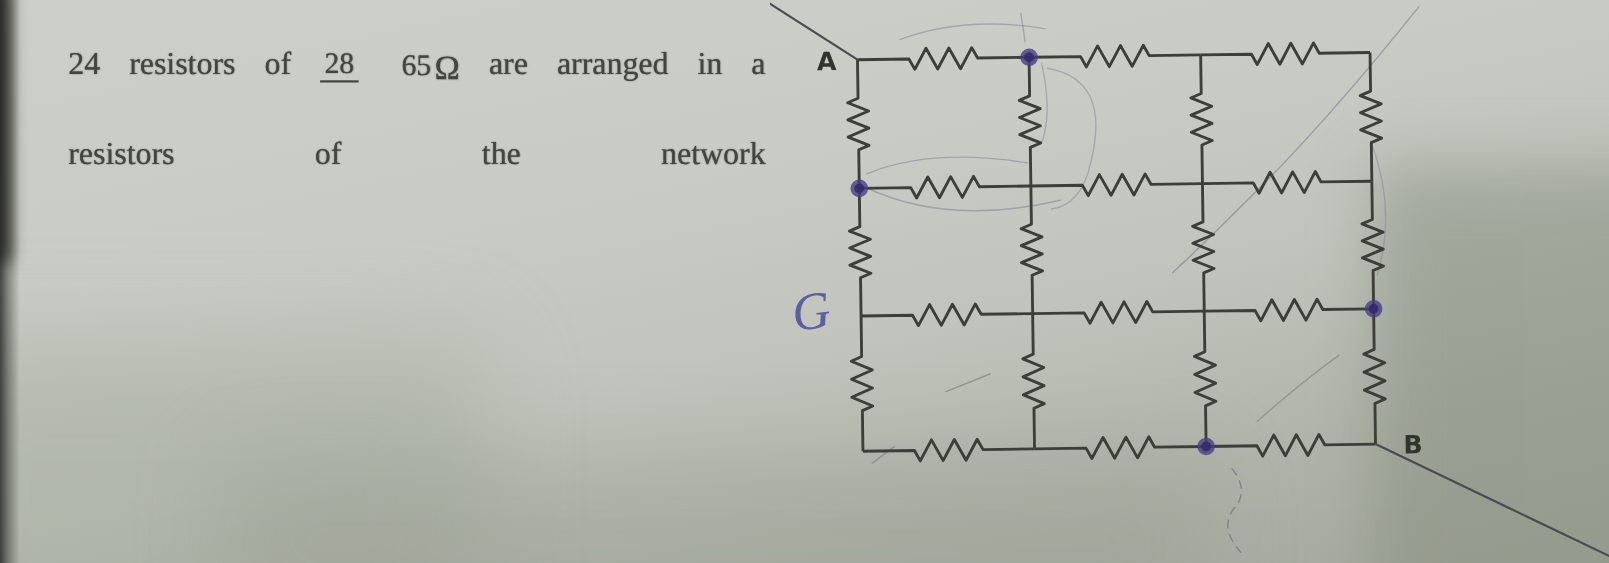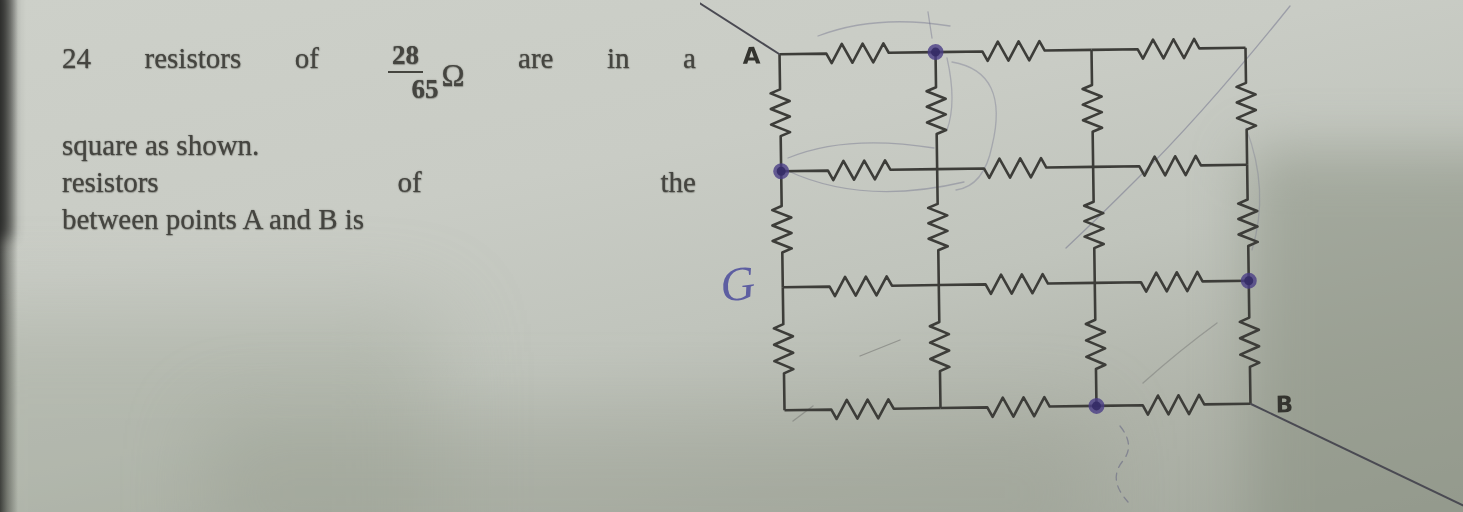--- a/index.html
+++ b/index.html
@@ -37,22 +37,22 @@
   
   #problem-text{
     position:absolute;left:62px;top:40px;width:634px;
     color:#454540;font-size:29px;line-height:37px;
     text-shadow:0 0 1.2px rgba(70,70,64,.8),.5px .5px .8px rgba(70,70,64,.35);
   }
   .jline{display:flex;justify-content:space-between;align-items:flex-start;}
   #line1{height:82px;}
   #line2{margin-top:5px;}
   .frac-group{display:inline-flex;align-items:center;}
-  .frac{display:inline-flex;flex-direction:column;align-items:center;
-        font-size:27px;line-height:30px;font-weight:bold;}
+  .frac{display:inline-flex;flex-direction:row;align-items:center;
+        font-size:27px;line-height:30px;}
   .frac .num{border-bottom:2.2px solid #45453f;padding:0 4px 1px;}
   .frac .den{padding-top:1px;margin-left:39px;}
   .omega{font-size:31px;margin-left:3px;transform:translateY(3px);}
   
   #circuit-svg{position:absolute;left:700px;top:0;filter:blur(.35px);}
   
   #g-mark{
     position:absolute;left:720px;top:256px;
     font-family:"Liberation Serif",serif;font-style:italic;
     font-size:48px;color:#4c4d9d;opacity:.85;
@@ -76,30 +76,30 @@
         <span>resistors</span>
         <span>of</span>
         <span class="frac-group">
         <span class="frac">
           <span class="num">28</span>
           <span class="den">65</span>
         </span>
         <span class="omega">Ω</span>
       </span>
     <span>are</span>
+        <span>arranged</span>
         <span>in</span>
         <span>a</span>
       </div>
-    <div id="line2">square as shown.</div>
     <div id="line3" class="jline">
         <span>resistors</span>
         <span>of</span>
         <span>the</span>
+        <span>network</span>
       </div>
-    <div id="line4">between points A and B is</div>
   </div>
 
   <svg id="circuit-svg" width="763" height="512" viewBox="0 0 763 512">
     <g id="pen-layer">
         <path d="M118,36 Q176,14 250,26" fill="none" stroke="#5b5b7e" stroke-width="1.3" stroke-linecap="round" opacity="0.35"></path>
         <path d="M228,12 l4,26" fill="none" stroke="#5b5b7e" stroke-width="1.3" stroke-linecap="round" opacity="0.35"></path>
         <path d="M247,58 q10,44 0,72" fill="none" stroke="#5b5b7e" stroke-width="1.3" stroke-linecap="round" opacity="0.3"></path>
         <path d="M252,62 q58,10 40,84 q-8,40 -36,44" fill="none" stroke="#5b5b7e" stroke-width="1.3" stroke-linecap="round" opacity="0.3"></path>
         <path d="M590,6 Q505,112 436,180 Q400,216 366,248" fill="none" stroke="#5b5b7e" stroke-width="1.3" stroke-linecap="round" opacity="0.4"></path>
         <path d="M88,158 q58,-24 146,-10" fill="none" stroke="#5b5b7e" stroke-width="1.3" stroke-linecap="round" opacity="0.35"></path>

